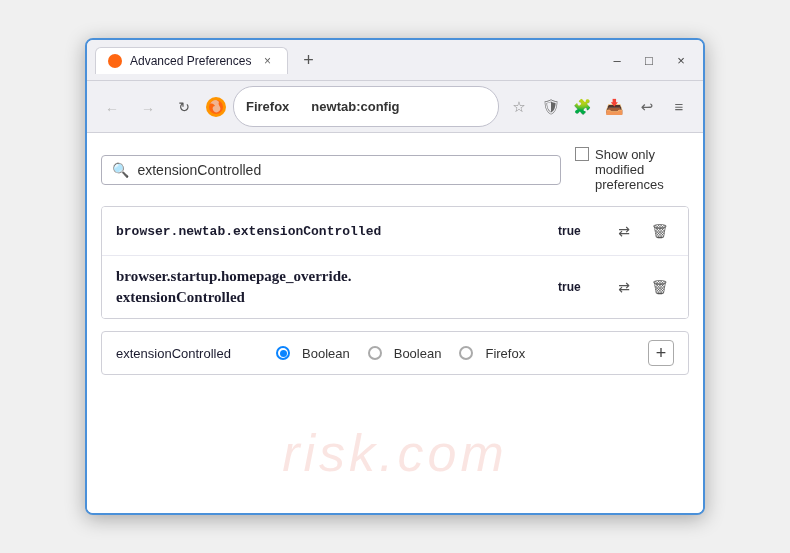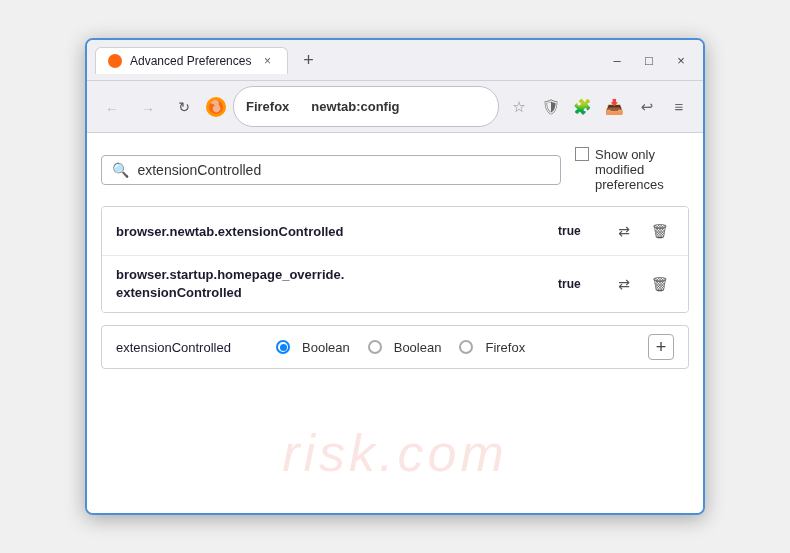--- a/index.html
+++ b/index.html
@@ -222,27 +222,29 @@
       border-bottom: 1px solid #e8e8f0;
       background: white;
       gap: 12px;
     }
     .pref-row:last-child { border-bottom: none; }
     .pref-name {
       font-weight: 700;
       font-size: 13px;
       color: #1a1a2e;
       flex: 1;
+      font-family: Liberation Mono, monospace;
     }
     .pref-name-multiline {
       font-weight: 700;
-      font-size: 13px;
+      font-size: 15px;
       color: #1a1a2e;
       flex: 1;
       line-height: 1.4;
+      font-family: Liberation Serif, serif;
     }
     .pref-value {
       font-size: 12px;
       color: #1a1a2e;
       font-weight: 700;
       min-width: 40px;
     }
     .pref-actions {
       display: flex;
       gap: 8px;

